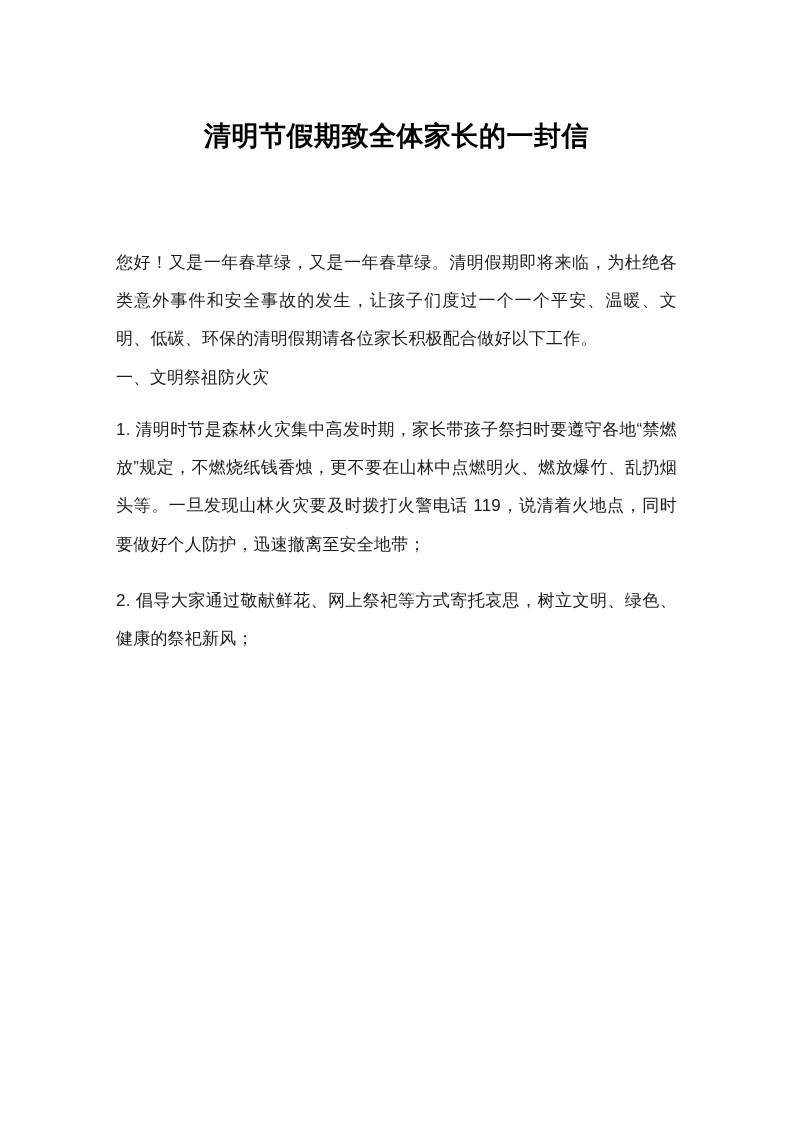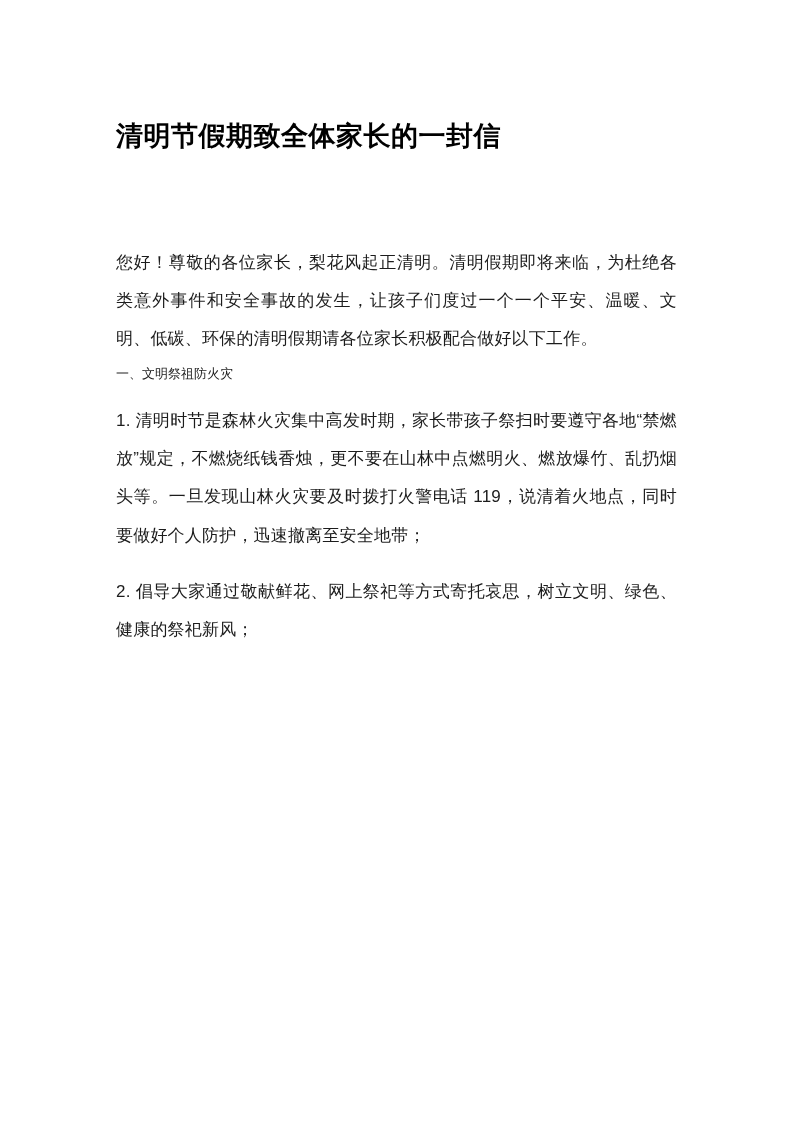--- a/index.html
+++ b/index.html
@@ -18,21 +18,21 @@
     position: relative;
     width: 793px;
     height: 1122px;
     box-sizing: border-box;
     padding: 0 116px;
     background: #ffffff;
   }
   .doc-title {
     margin: 0;
     padding-top: 118px;
-    text-align: left;
+    text-align: center;
     font-size: 27px;
     font-weight: bold;
     letter-spacing: 0.5px;
     color: #000000;
     line-height: 1.4;
   }
   .body-block {
     margin-top: 88px;
   }
   .para {
@@ -47,40 +47,40 @@
     margin-top: 18px;
   }
   .para.tight {
     margin-top: 0;
   }
   .para.greeting {
     margin-bottom: 22px;
   }
   .section-heading {
     margin: 0;
-    font-size: 13px;
+    font-size: 17px;
     line-height: 2.25;
     font-weight: normal;
     color: #1c1c1c;
   }
   .spacer-sm {
     height: 14px;
   }
 </style>
 </head>
 <body>
 
 <div class="page">
 
   <h1 class="doc-title">清明节假期致全体家长的一封信</h1>
 
   <div class="body-block">
 
 
-    <p class="para">您好！尊敬的各位家长，梨花风起正清明。清明假期即将来临，为杜绝各类意外事件和安全事故的发生，让孩子们度过一个一个平安、温暖、文明、低碳、环保的清明假期请各位家长积极配合做好以下工作。</p>
+    <p class="para">您好！又是一年春草绿，又是一年春草绿。清明假期即将来临，为杜绝各类意外事件和安全事故的发生，让孩子们度过一个一个平安、温暖、文明、低碳、环保的清明假期请各位家长积极配合做好以下工作。</p>
 
     <h2 class="section-heading">一、文明祭祖防火灾</h2>
 
     <div class="spacer-sm"></div>
 
     <p class="para tight">1. 清明时节是森林火灾集中高发时期，家长带孩子祭扫时要遵守各地“禁燃放”规定，不燃烧纸钱香烛，更不要在山林中点燃明火、燃放爆竹、乱扔烟头等。一旦发现山林火灾要及时拨打火警电话 119，说清着火地点，同时要做好个人防护，迅速撤离至安全地带；</p>
 
     <p class="para">2. 倡导大家通过敬献鲜花、网上祭祀等方式寄托哀思，树立文明、绿色、健康的祭祀新风；</p>
 
   </div>

